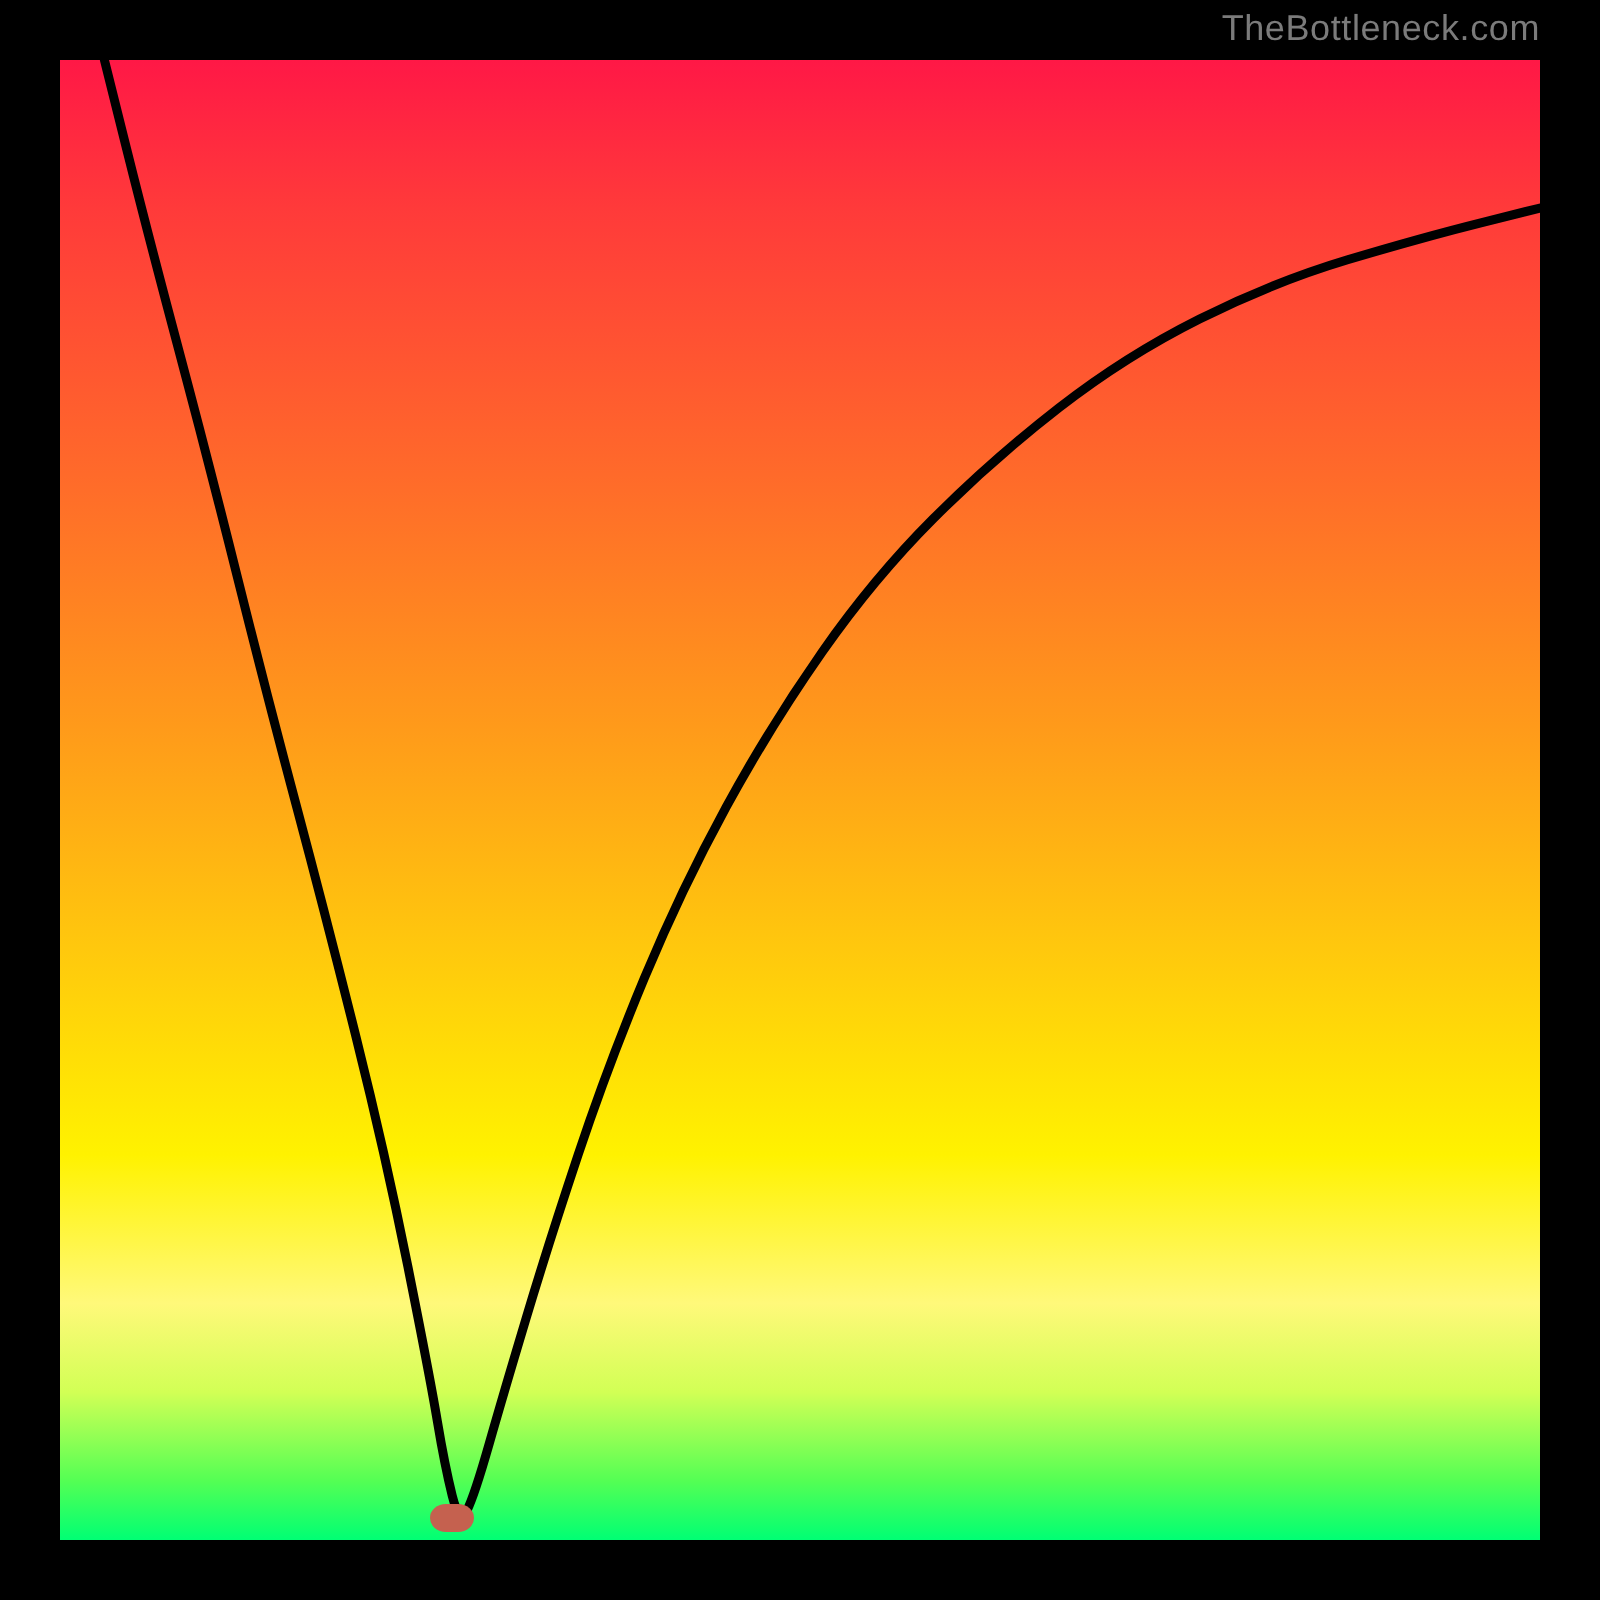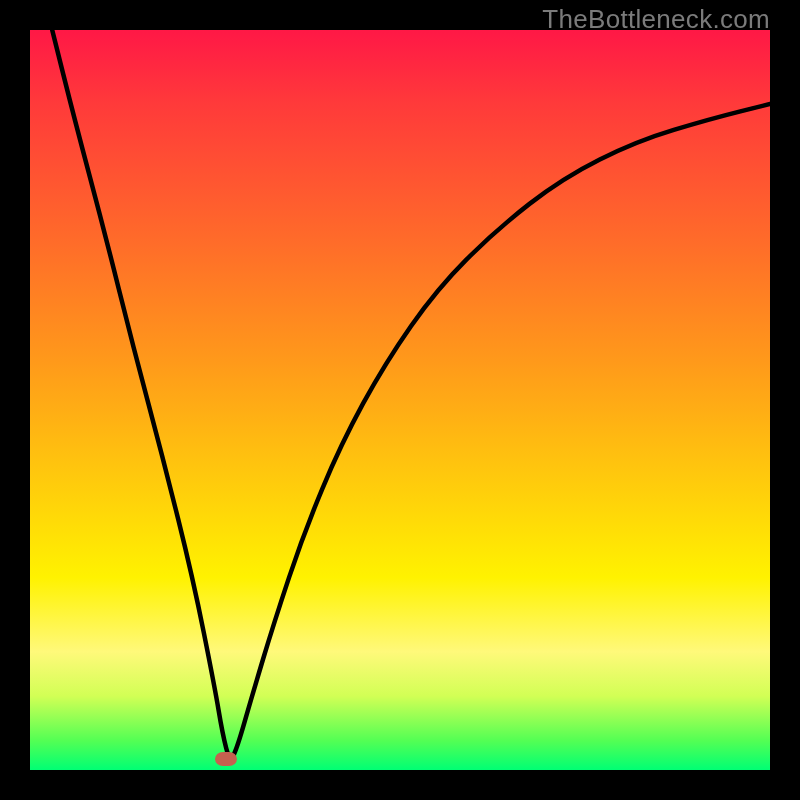--- a/index.html
+++ b/index.html
@@ -45,21 +45,21 @@
     left: 0;
     top: 0;
     width: 740px;
     height: 740px;
   }
   .watermark {
     position: absolute;
     top: 4px;
     right: 30px;
     color: #7b7b7b;
-    font-size: 26px;
+    font-size: 18px;
     letter-spacing: 0.3px;
     font-weight: 500;
     user-select: none;
   }
   .marker {
     position: absolute;
     width: 22px;
     height: 14px;
     background: #c5614f;
     border-radius: 8px / 7px;

